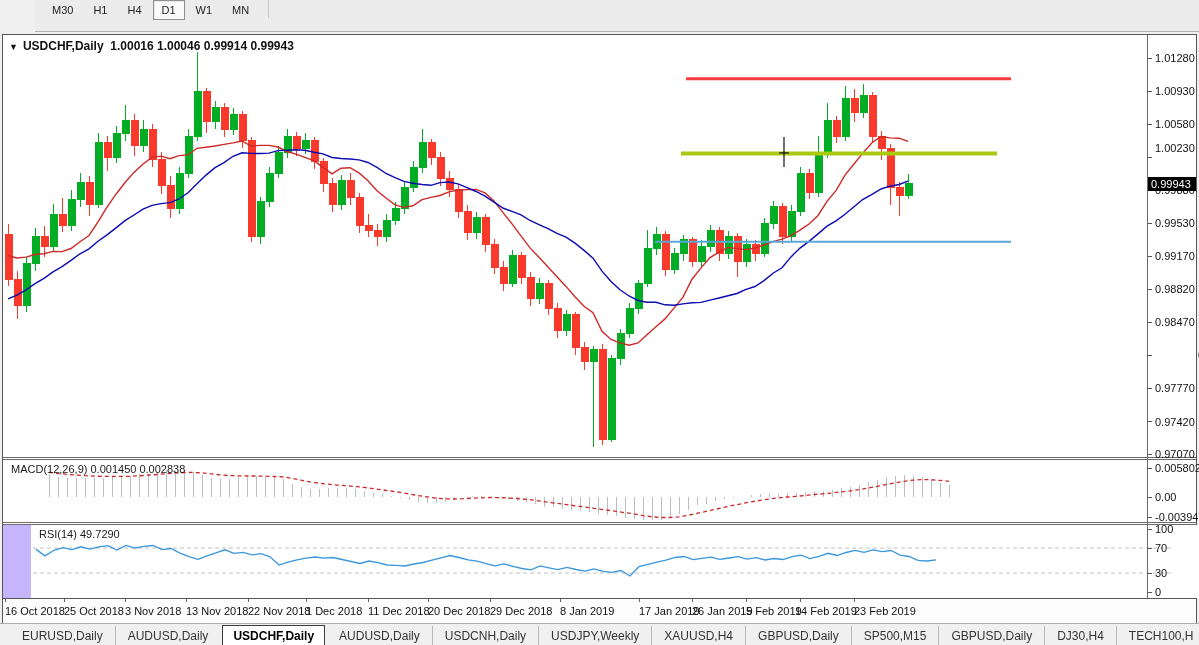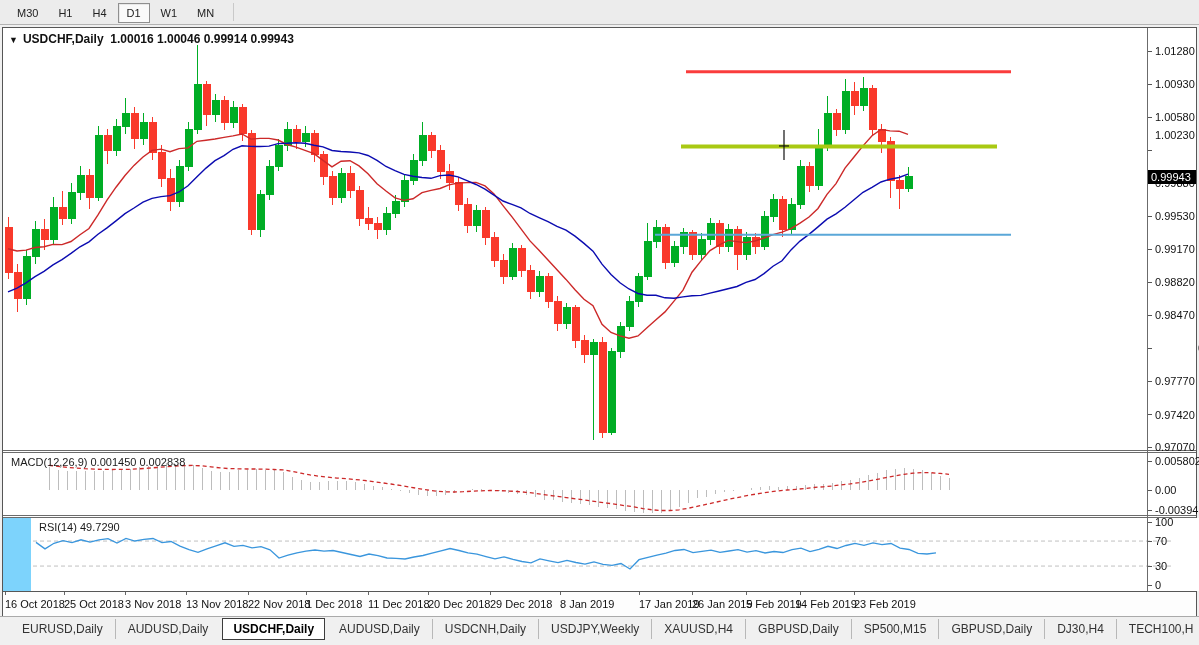--- a/index.html
+++ b/index.html
@@ -1,27 +1,27 @@
 <!DOCTYPE html>
 <html><head>
 <meta charset="utf-8">
 <style>
   * { margin:0; padding:0; box-sizing:border-box; }
   html,body { width:1199px; height:645px; overflow:hidden; background:#f0f0f0;
     font-family:"Liberation Sans", sans-serif; }
   
-  .toolbar { height:25px; background:#ececec; border-bottom:1px solid #b3b3b3;
-    display:flex; align-items:center; padding-left:8px; }
+  .toolbar { height:32px; background:#ececec; border-bottom:1px solid #b3b3b3;
+    display:flex; align-items:flex-start; padding-left:8px;margin-left:35px; }
   .tf-btn { font-size:11px; color:#222; padding:3px 8px; margin-right:2px;
     border:1px solid transparent; background:transparent; cursor:default; }
   .tf-btn.active { background:#fafafa; border:1px solid #8f8f8f; box-shadow:inset 1px 1px 0 #e8e8e8; }
   .tb-div { width:1px; height:18px; background:#c9c9c9; margin-left:8px; }
   
   .chartwin { position:relative; margin:2px 2px 0 2px; width:1195px; height:589px;
-    background:#7dd3fc; border:1px solid #565656; }
+    background:#c4b5fd; border:1px solid #565656; }
   .row { position:relative; width:1193px; background:#fff; }
   .row-main { height:422px; }
   .row-macd { height:62px;padding-left:41px; }
   .row-rsi  { height:73px;margin-left:28px; }
   .panel-sep { height:3px; width:1193px;
     background:linear-gradient(#6b6b6b 1px, #ffffff 1px, #ffffff 2px, #6b6b6b 2px); }
   .vaxis-line { position:absolute; left:1144px; top:0; width:1px; height:563px; background:#6b6b6b; z-index:5; }
   .axis-col { position:absolute; left:1145px; top:0; width:48px; height:563px; z-index:6; }
   .axis-label { position:absolute; left:7px; font-size:11px; color:#111; white-space:nowrap; }
   .axis-dash { position:absolute; left:0; width:4px; height:1px; background:#555; }
@@ -397,21 +397,21 @@
   </div>
 
   <div class="vaxis-line"></div>
   <div class="axis-col" id="axis-col">
       <div class="axis-label" style="top: 16.9517px;">1.01280</div>
       <div class="axis-dash" style="top: 22.9517px;"></div>
       <div class="axis-label" style="top: 49.8743px;">1.00930</div>
       <div class="axis-dash" style="top: 55.8743px;"></div>
       <div class="axis-label" style="top: 82.7969px;">1.00580</div>
       <div class="axis-dash" style="top: 88.7969px;"></div>
-      <div class="axis-label" style="top: 101px;">1.00230</div>
+      <div class="axis-label" style="top: 107px;">1.00230</div>
       <div class="axis-dash" style="top: 121.719px;"></div>
       <div class="axis-label" style="top: 148.642px;">0.99880</div>
       <div class="axis-dash" style="top: 154.642px;"></div>
       <div class="axis-label" style="top: 181.565px;">0.99530</div>
       <div class="axis-dash" style="top: 187.565px;"></div>
       <div class="axis-label" style="top: 215.428px;">0.99170</div>
       <div class="axis-dash" style="top: 221.428px;"></div>
       <div class="axis-label" style="top: 248.35px;">0.98820</div>
       <div class="axis-dash" style="top: 254.35px;"></div>
       <div class="axis-label" style="top: 281.273px;">0.98470</div>

